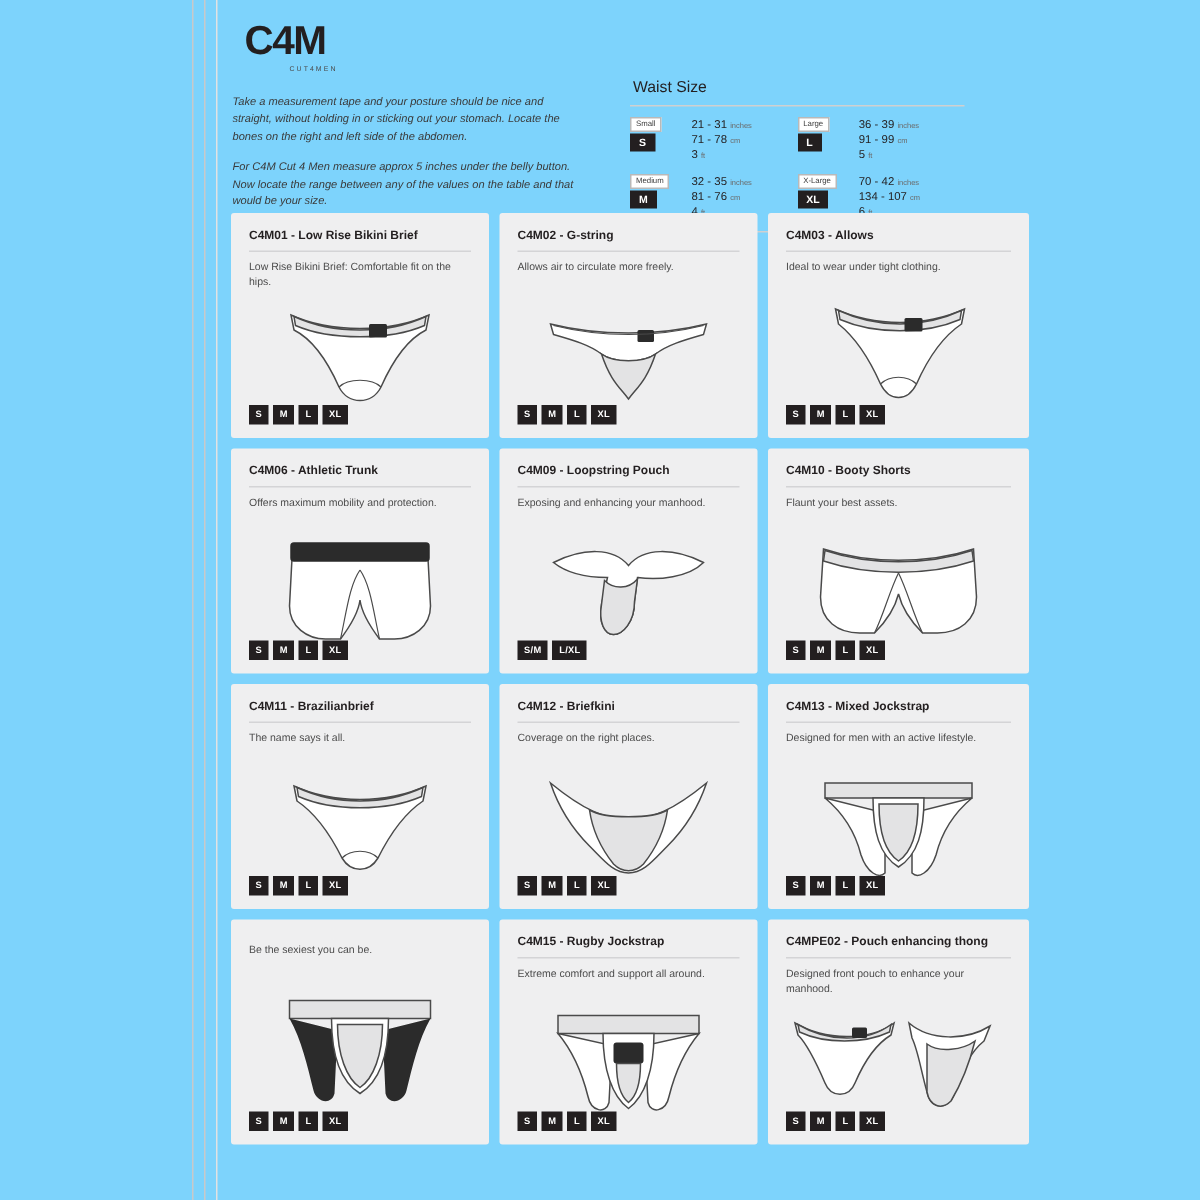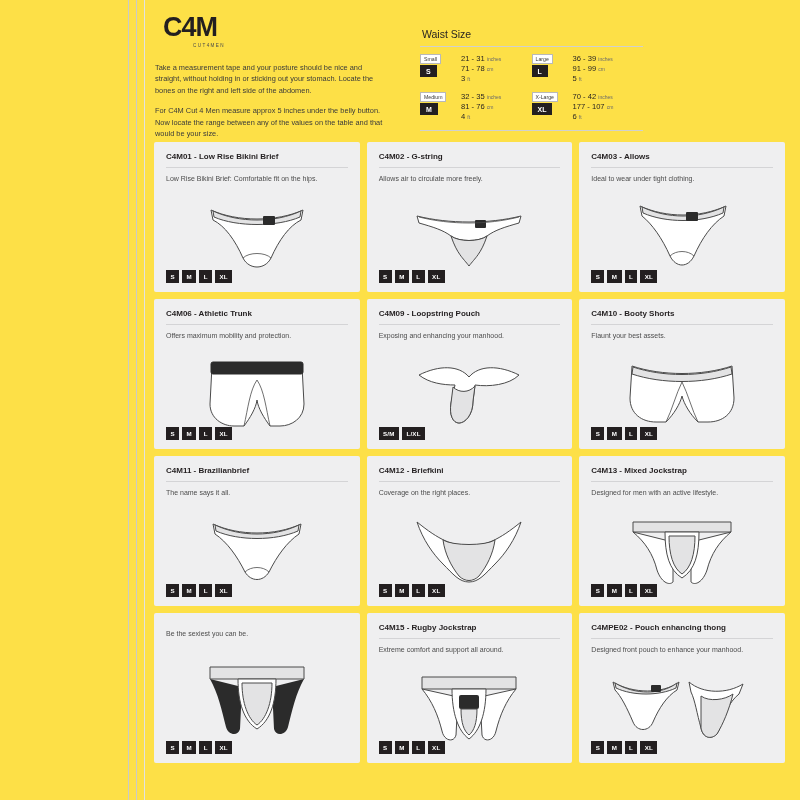--- a/index.html
+++ b/index.html
@@ -6,21 +6,21 @@
   html, body {
     margin: 0; padding: 0;
     width: 800px; height: 800px;
     background: #ffffff;
     font-family: "Liberation Sans", sans-serif;
     color: #231f20;
   }
   #page {
     position: relative;
     width: 800px; height: 800px;
-    background: #fde047;
+    background: #7dd3fc;
     overflow: hidden;
   }
   
   .rule {
     position: absolute;
     top: 0; bottom: 0;
     width: 1px;
     background: #d8d8d8;
   }
   .rule.r1 { left: 128px; background: #c9c9c9; }
@@ -53,26 +53,26 @@
     text-align: center;
     width: 92px;
   }
   .intro {
     margin-top: 14px;
     font-size: 7.4px;
     line-height: 1.55;
     color: #3a3a3a;
     width: 245px;
   }
-  .intro p { margin: 0 12px 9px 0; }
+  .intro p { margin: 0 12px 9px 0; font-style: italic; }
 
   
   .waist {
     position: absolute;
-    left: 420px; top: 28px;
+    left: 420px; top: 52px;
     width: 223px;
   }
   .waist h2 {
     margin: 0 0 6px 2px;
     font-size: 10.5px;
     font-weight: normal;
     color: #231f20;
   }
   .waist-panel {
     border-top: 1px solid #d0d0d0;
@@ -115,21 +115,21 @@
     font-size: 7.6px;
     line-height: 1.33;
     color: #231f20;
   }
   .wvals .u { font-size: 5px; color: #6a6a6a; }
 
   
   .grid {
     position: absolute;
     left: 154px; top: 142px;
-    width: 631px;
+    width: 532px;
     display: grid;
     grid-template-columns: repeat(3, 1fr);
     gap: 7px 7px;
   }
   .card {
     background: #efeff0;
     border-radius: 2px;
     padding: 10px 12px 10px 12px;
     height: 150px;
     position: relative;
@@ -242,21 +242,21 @@
           </div>
         </div>
 
         <div class="waist-row">
           <div class="wlabels">
             <span class="wtag-top">X-Large</span>
             <span class="wtag-bot">XL</span>
           </div>
           <div class="wvals">
             <div><span>70 - 42</span> <span class="u">inches</span></div>
-            <div><span>177 - 107</span> <span class="u">cm</span></div>
+            <div><span>134 - 107</span> <span class="u">cm</span></div>
             <div><span>6</span> <span class="u">ft</span></div>
           </div>
         </div>
 
       </div>
     </div>
   </div>
 
   <div class="grid" id="grid">
       <div class="card">

